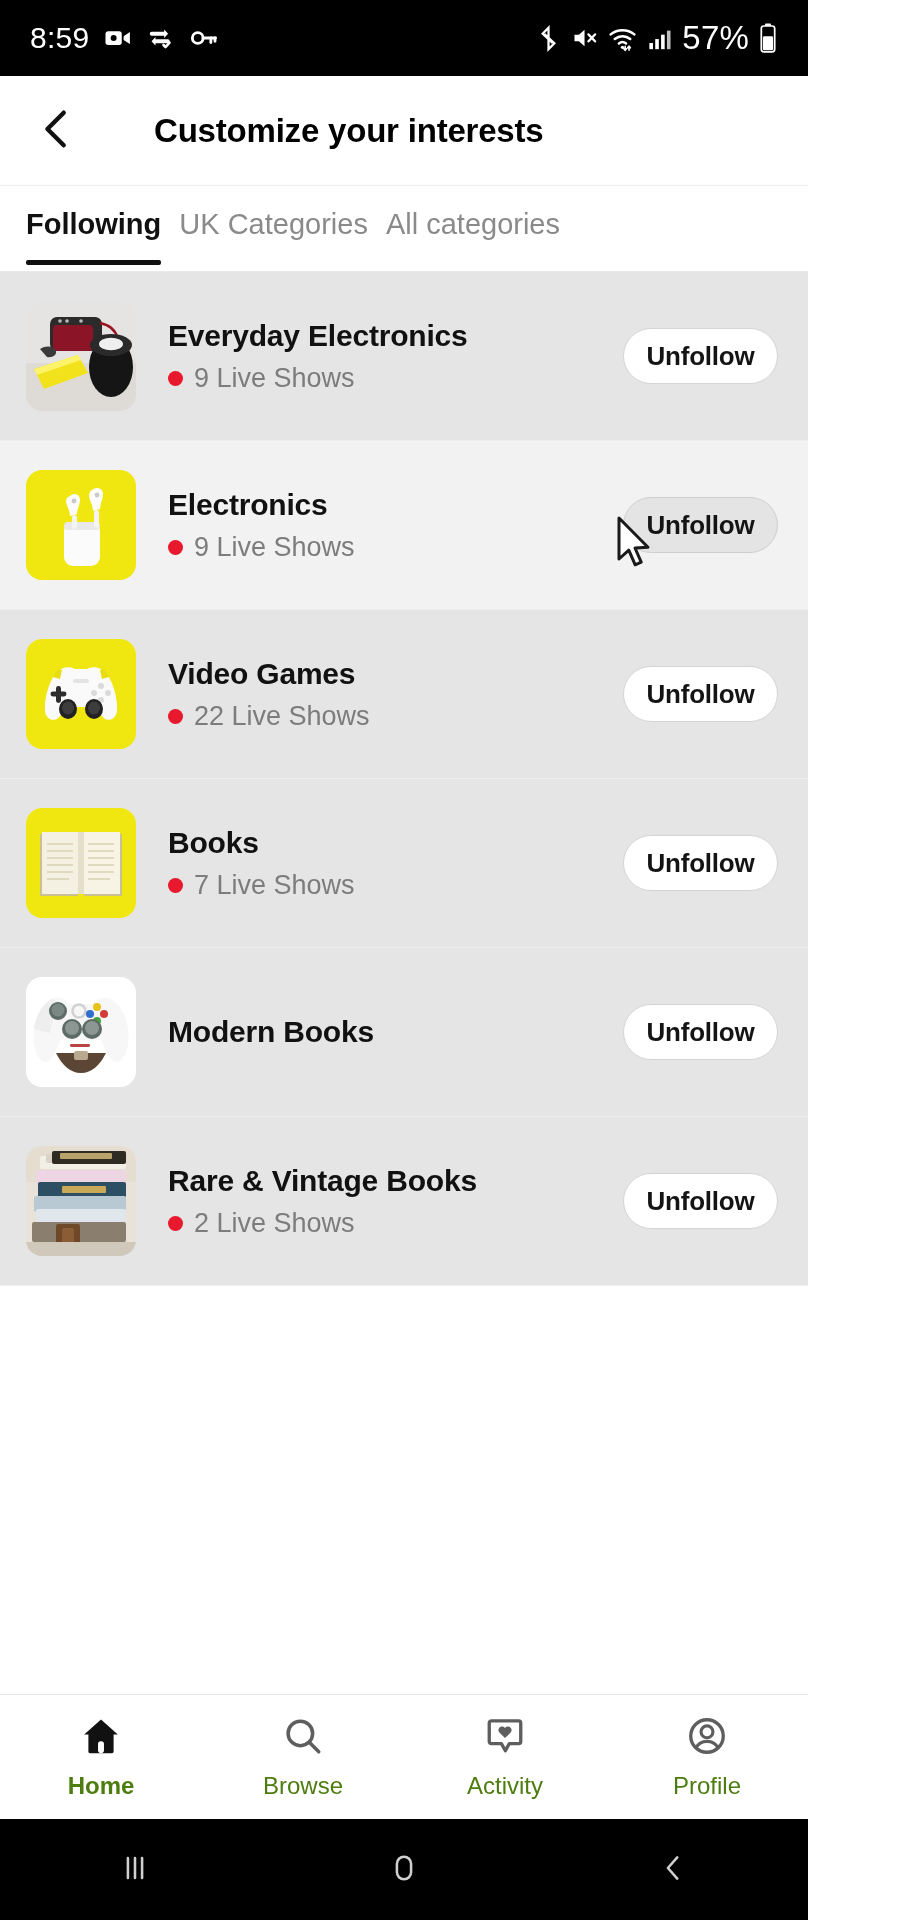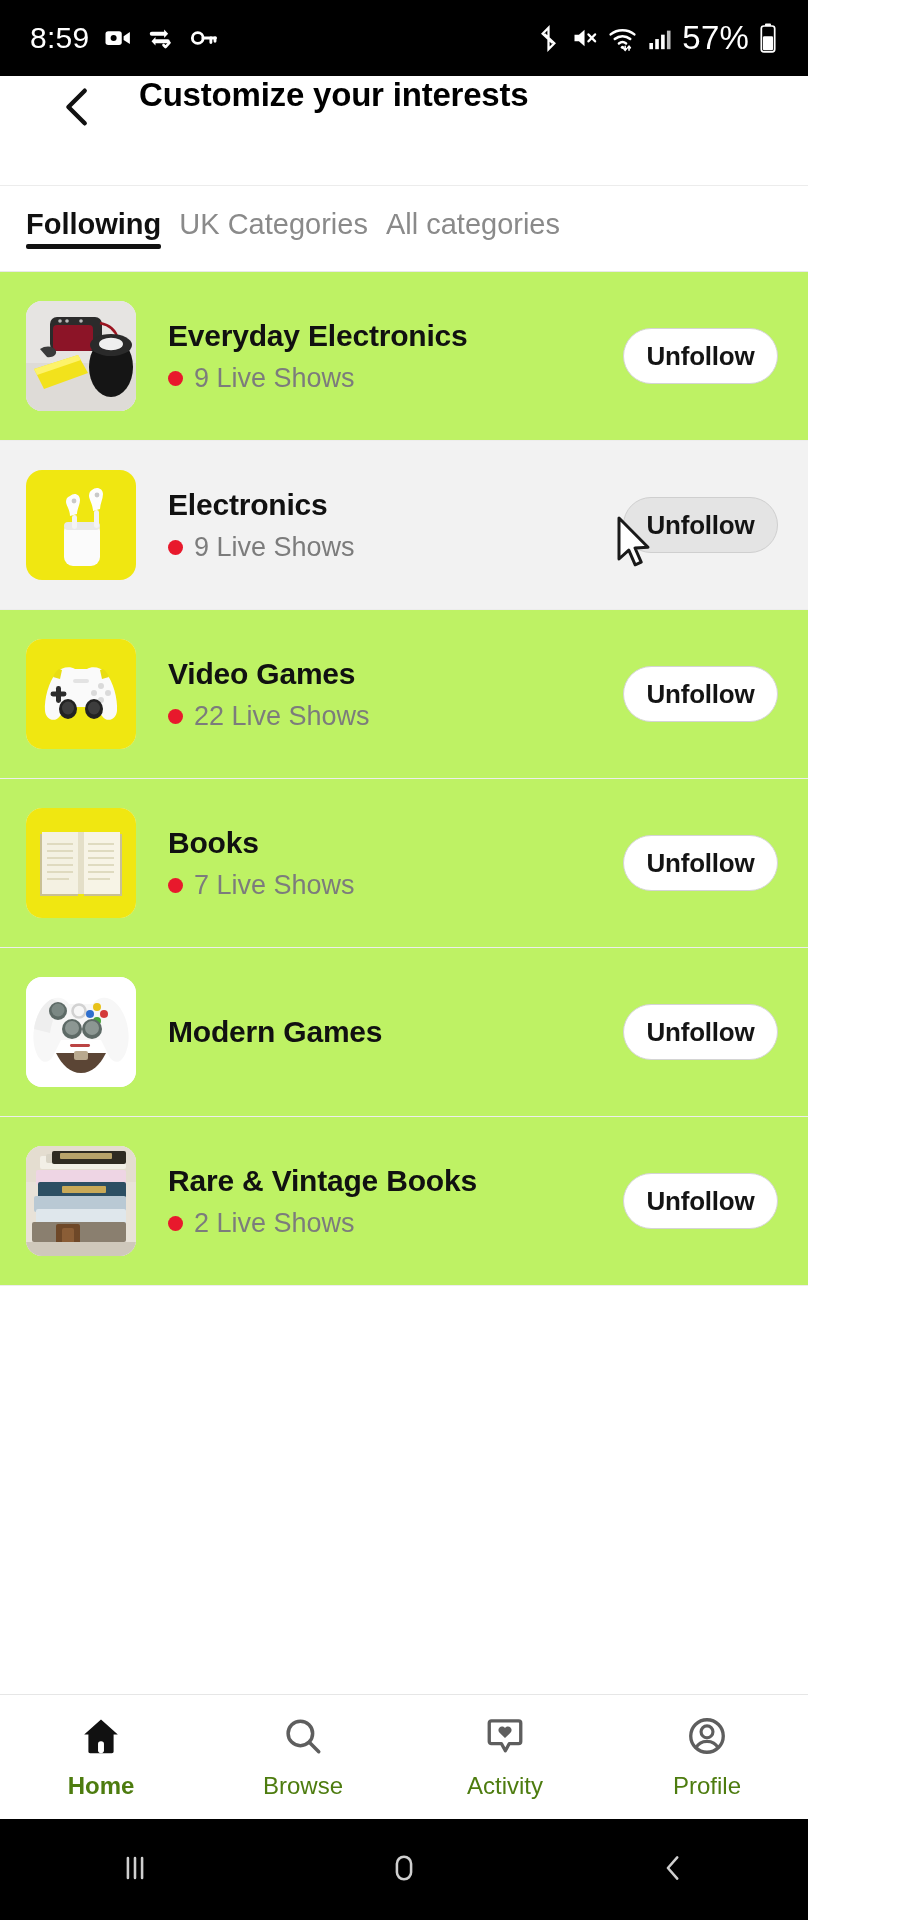--- a/index.html
+++ b/index.html
@@ -19,48 +19,49 @@
   }
   .sb-left { display:flex; align-items:center; gap:13px; }
   .sb-time { font-size:30px; font-weight:400; letter-spacing:.3px; color:#fff; }
   .sb-right { display:flex; align-items:center; gap:9px; }
   .sb-batt-text { font-size:33px; color:#fff; letter-spacing:.2px; }
   .ic { display:inline-block; line-height:0; }
 
   
   .header {
     height:110px; flex:0 0 110px; background:#fff;
-    display:flex; padding-left:45px;
+    display:flex; align-items:center; padding-left:24px;
     border-bottom:1px solid #ececec;
+    gap:36px;
   }
   .back-btn { width:66px; height:66px; display:flex; align-items:center; justify-content:center; cursor:pointer; }
   .header-title {
     font-size:33px; font-weight:bold; color:#000; margin-left:28px; letter-spacing:-.2px;
   }
 
   
   .tabs {
     flex:0 0 86px; height:86px; display:flex; align-items:flex-start;
     padding:22px 0 0 26px; gap:0; background:#fff;
     border-bottom:1px solid #e9e9e9; position:relative;
   }
-  .tab { font-size:29px; color:#8a8a8a; padding:0 18px 8px 0; position:relative; cursor:pointer; white-space:nowrap; }
+  .tab { font-size:29px; color:#8a8a8a; padding:0 18px 24px 0; position:relative; cursor:pointer; white-space:nowrap; }
   .tab:first-child { padding-left:0; }
   .tab.active { color:#111; font-weight:bold; }
   .tab.active::after {
     content:""; position:absolute; left:0; right:18px; bottom:0;
     height:5px; background:#111; border-radius:2px;
   }
 
   
   .list { flex:1 1 auto; overflow:hidden; background:#fff; }
   .row {
     height:169px; display:flex; align-items:center;
     padding:0 30px 0 26px; border-bottom:1px solid #ededed;
-    position:relative; background:#bef264;
+    position:relative; background:#e5e5e5;
   }
   .row.hovered { background:#f2f2f2; }
   .thumb {
     width:110px; height:110px; border-radius:16px; flex:0 0 110px;
     overflow:hidden; position:relative; background:#f0f0f0;
   }
   .thumb svg { display:block; width:110px; height:110px; }
   .row-text { flex:1 1 auto; padding-left:32px; display:flex; flex-direction:column; gap:10px; }
   .row-title { font-size:30px; font-weight:bold; color:#111; letter-spacing:-.2px; }
   .row-sub { font-size:27px; color:#7c7c7c; display:flex; align-items:center; gap:11px; }
@@ -315,21 +316,21 @@
           <circle cx="46" cy="52" r="10" fill="#5d6a66"></circle>
           <circle cx="46" cy="51" r="7" fill="#8c9793"></circle>
           <circle cx="66" cy="52" r="10" fill="#5d6a66"></circle>
           <circle cx="66" cy="51" r="7" fill="#8c9793"></circle>
           <path d="M30 76c6 12 14 20 25 20s19-8 25-20z" fill="#5b4535"></path>
           <rect x="48" y="74" width="14" height="9" rx="2" fill="#b9a98f"></rect>
           <rect x="44" y="67" width="20" height="3" rx="1.4" fill="#bb4444"></rect>
         </svg>
       </div>
       <div class="row-text">
-        <div class="row-title">Modern Games</div>
+        <div class="row-title">Modern Books</div>
       </div>
       <div class="unfollow">Unfollow</div>
     </div>
 
     <div class="row">
       <div class="thumb">
         <svg viewBox="0 0 110 110">
           <rect width="110" height="110" fill="#e8e2d8"></rect>
           <rect x="0" y="0" width="110" height="36" fill="#e4ddd0"></rect>
           <rect x="14" y="10" width="86" height="13" rx="2" fill="#f2efe6"></rect>

